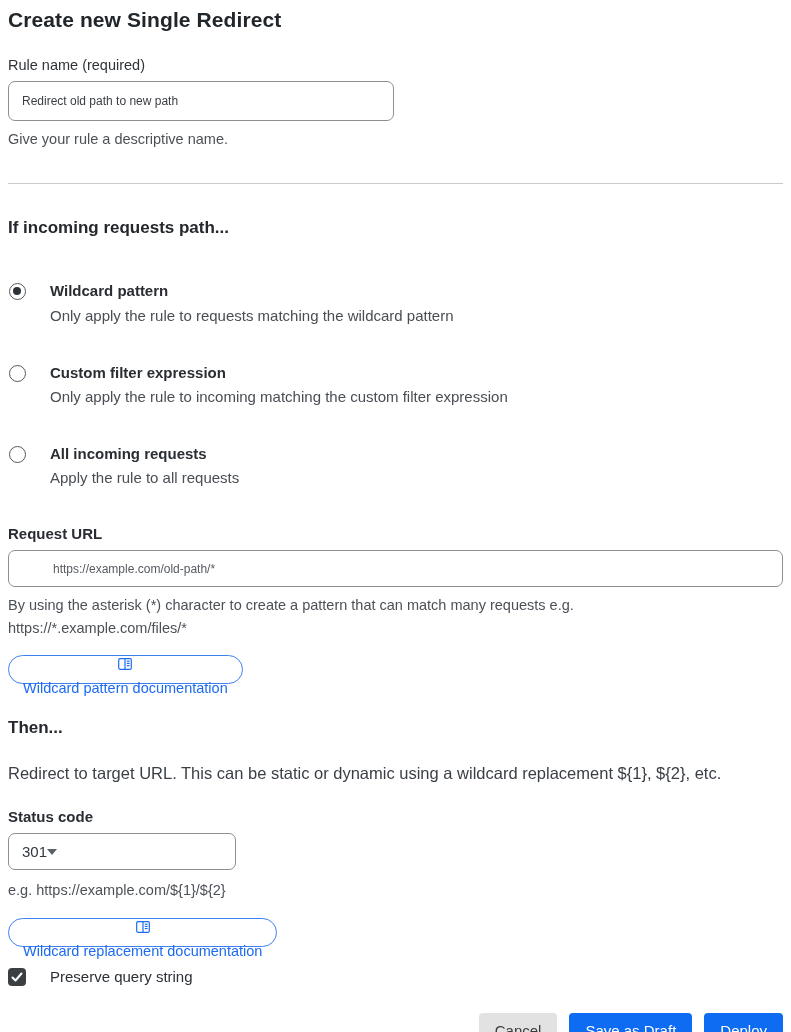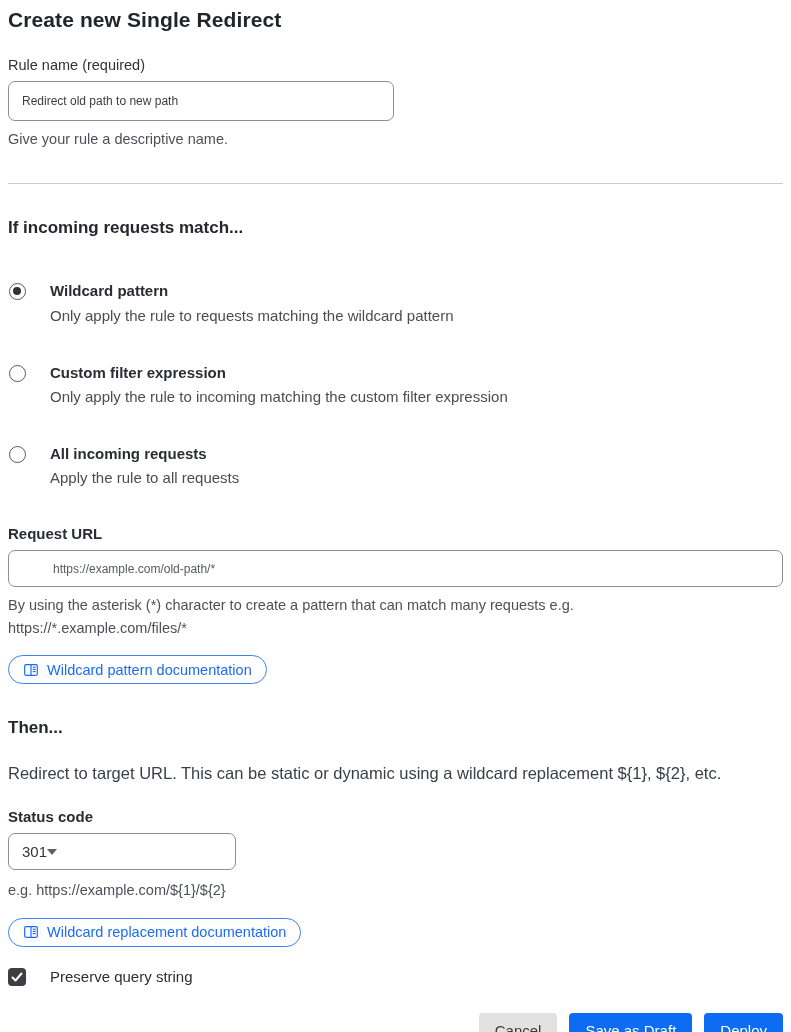--- a/index.html
+++ b/index.html
@@ -67,20 +67,21 @@
     height: 29px;
     padding: 0 14px;
     margin-top: 16px;
     border: 1px solid #3d80f0;
     border-radius: 15px;
     background: #ffffff;
     color: #1d6bf3;
     font-family: "Liberation Sans", "DejaVu Sans", sans-serif;
     font-size: 14.5px;
     cursor: pointer;
+    flex-direction: column;
   }
   .doc-button svg { display: block; }
   .then-desc { font-size: 16.5px; color: #3a3f46; margin-top: 24px; line-height: 1.45; }
   .target-row { display: flex; gap: 7px; margin-top: 22px; }
   .target-col { flex: 1 1 auto; }
   .status-col { flex: 0 0 228px; }
   .select-box {
     display: flex;
     align-items: center;
     height: 37px;
@@ -135,21 +136,21 @@
 <h1 class="page-title">Create new Single Redirect</h1>
 
 <div>
   <label class="field-label">Rule name (required)</label>
   <input class="text-input" type="text" value="Redirect old path to new path" style="">
   <div class="help-text">Give your rule a descriptive name.</div>
 </div>
 
 <hr class="divider">
 
-<h2 class="section-heading">If incoming requests match...</h2>
+<h2 class="section-heading">If incoming requests path...</h2>
 
 <div class="radio-group">
   <div class="radio-row">
     <span class="radio-control checked"></span>
     <span class="radio-texts">
       <div class="radio-label">Wildcard pattern</div>
       <div class="radio-desc">Only apply the rule to requests matching the wildcard pattern</div>
     </span>
   </div>
   <div class="radio-row">

